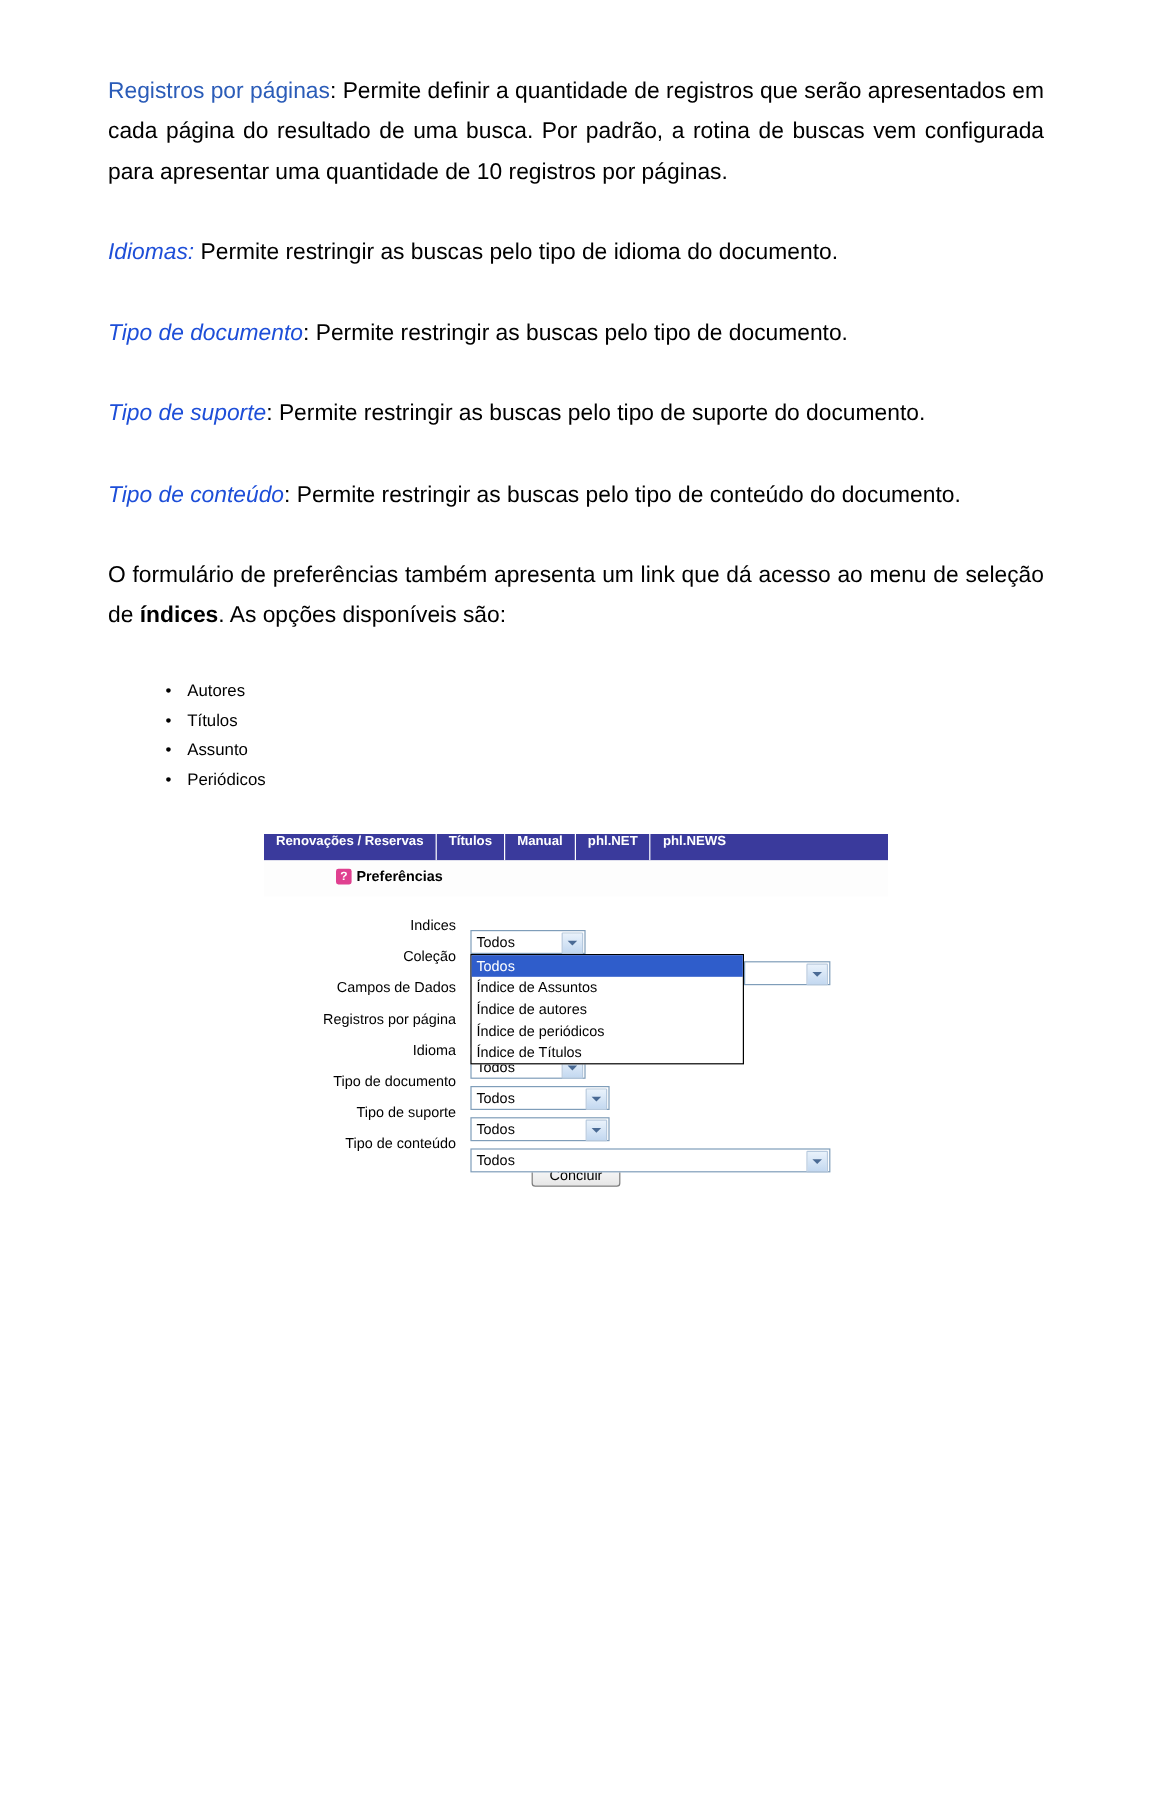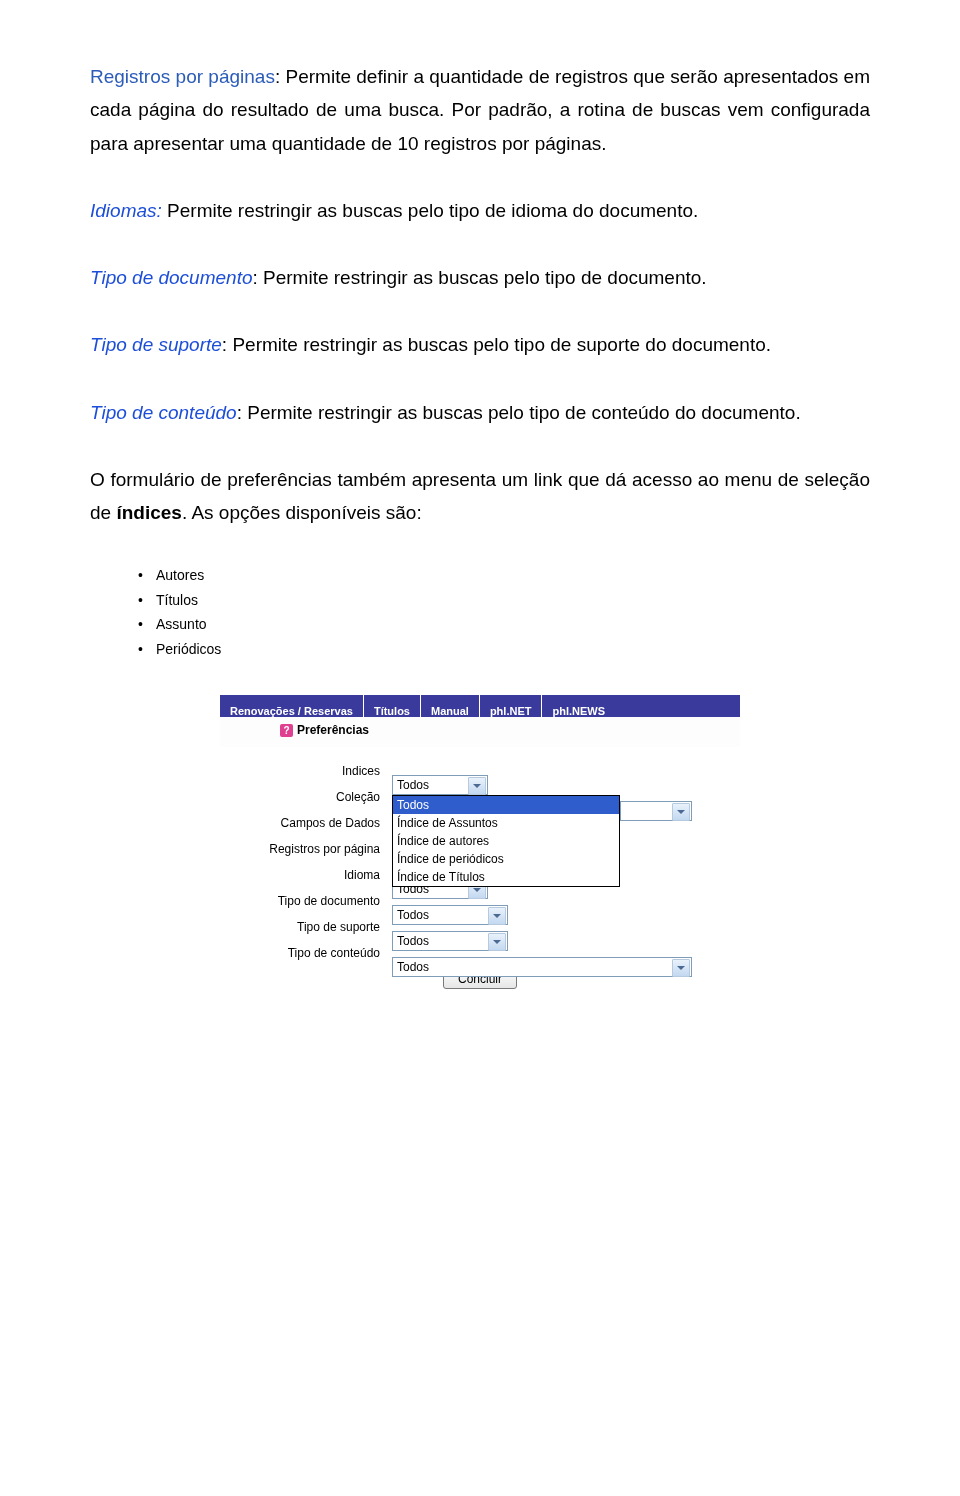--- a/index.html
+++ b/index.html
@@ -55,21 +55,21 @@
     display: flex;
     align-items: stretch;
     background: #3a3a9c;
     height: 22px;
     overflow: hidden;
   }
   .navbar .tab {
     color: #fff;
     padding: 0 10px;
     display: flex;
-    align-items: flex-end;
+    align-items: flex-start;
     font-weight: 700;
     font-size: 11px;
     border-right: 1px solid #fff;
     white-space: nowrap;
   }
   .navbar .tab:last-child { border-right: none; }
   .heading-row {
     display: flex;
     align-items: center;
     gap: 4px;

